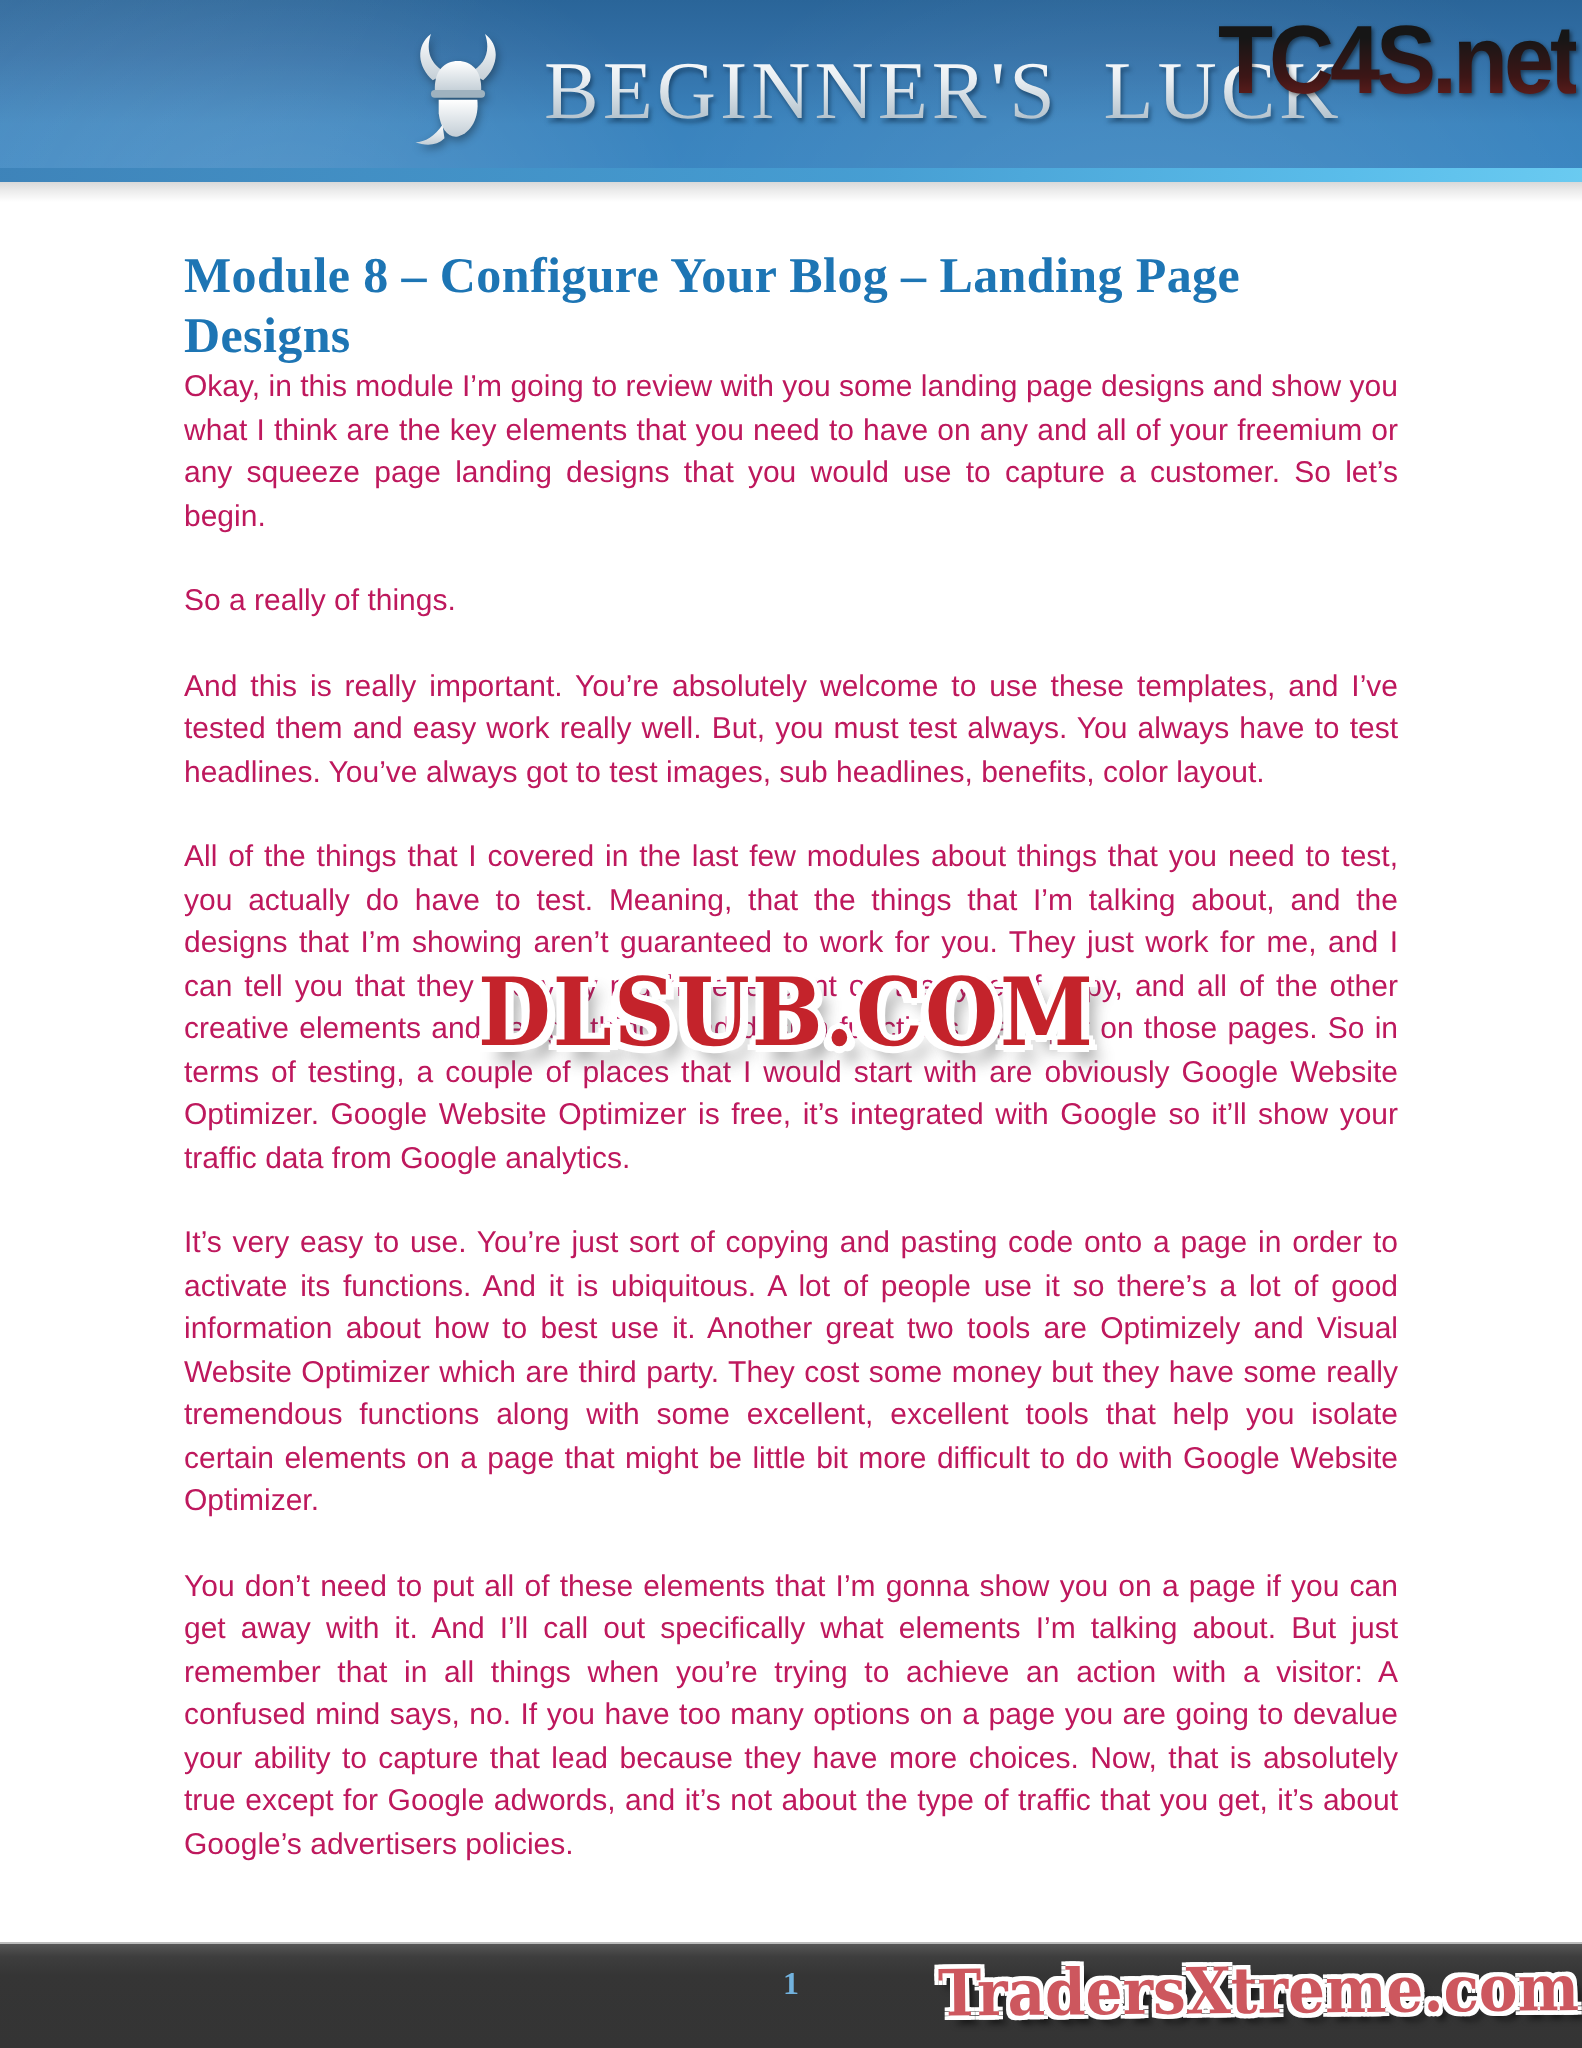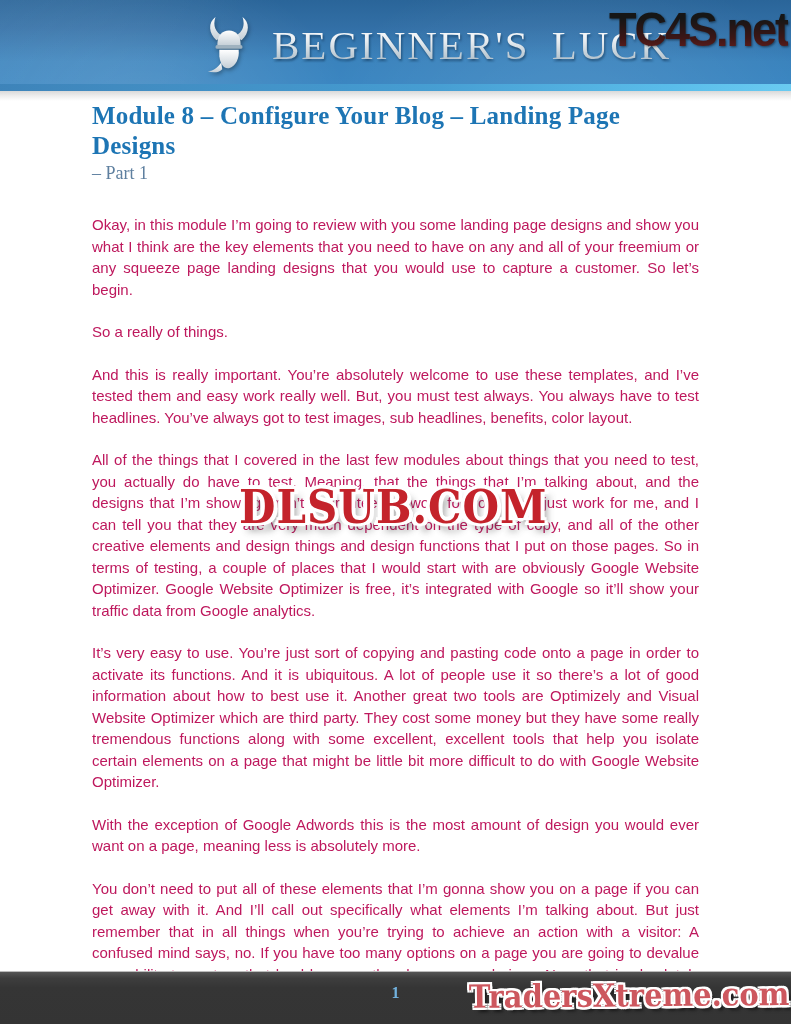--- a/index.html
+++ b/index.html
@@ -82,20 +82,21 @@
   }
 
   
   .content {
     position: absolute;
     top: 101px;
     left: 92px;
     width: 607px;
   }
   .doc-title {
+    margin-top: 23px;
     font-family: "Liberation Serif", serif;
     font-weight: 600;
     font-size: 25px;
     line-height: 1.18;
     color: #1d75b4;
     letter-spacing: 0.2px;
   }
   .doc-subtitle {
     font-family: "Liberation Serif", serif;
     font-weight: 500;
@@ -196,28 +197,26 @@
         </svg>
       </span>
       <span class="logo-text">BEGINNER'S LUCK</span>
     </div>
     <div class="tc4s">TC4S.net</div>
   </div>
   <div class="header-divider"></div>
 
   <div class="content">
     <h1 class="doc-title">Module 8 – Configure Your Blog – Landing Page Designs</h1>
-    <h2 class="doc-subtitle">– Part 1</h2>
     <div class="doc-text">
       <p>Okay, in this module I’m going to review with you some landing page designs and show you what I think are the key elements that you need to have on any and all of your freemium or any squeeze page landing designs that you would use to capture a customer. So let’s begin.</p>
       <p>So a really of things.</p>
       <p>And this is really important. You’re absolutely welcome to use these templates, and I’ve tested them and easy work really well. But, you must test always. You always have to test headlines. You’ve always got to test images, sub headlines, benefits, color layout.</p>
       <p>All of the things that I covered in the last few modules about things that you need to test, you actually do have to test. Meaning, that the things that I’m talking about, and the designs that I’m showing aren’t guaranteed to work for you. They just work for me, and I can tell you that they are very much dependent on the type of copy, and all of the other creative elements and design things and design functions that I put on those pages. So in terms of testing, a couple of places that I would start with are obviously Google Website Optimizer. Google Website Optimizer is free, it’s integrated with Google so it’ll show your traffic data from Google analytics.</p>
       <p>It’s very easy to use. You’re just sort of copying and pasting code onto a page in order to activate its functions. And it is ubiquitous. A lot of people use it so there’s a lot of good information about how to best use it. Another great two tools are Optimizely and Visual Website Optimizer which are third party. They cost some money but they have some really tremendous functions along with some excellent, excellent tools that help you isolate certain elements on a page that might be little bit more difficult to do with Google Website Optimizer.</p>
-      <p>With the exception of Google Adwords this is the most amount of design you would ever want on a page, meaning less is absolutely more.</p>
       <p>You don’t need to put all of these elements that I’m gonna show you on a page if you can get away with it. And I’ll call out specifically what elements I’m talking about. But just remember that in all things when you’re trying to achieve an action with a visitor: A confused mind says, no. If you have too many options on a page you are going to devalue your ability to capture that lead because they have more choices. Now, that is absolutely true except for Google adwords, and it’s not about the type of traffic that you get, it’s about Google’s advertisers policies.</p>
 
     </div>
   </div>
 
   <div class="dlsub">DLSUB.COM</div>
 
   <div class="footer">
     <span class="page-number">1</span>
     <span class="traders">TradersXtreme.com</span>

